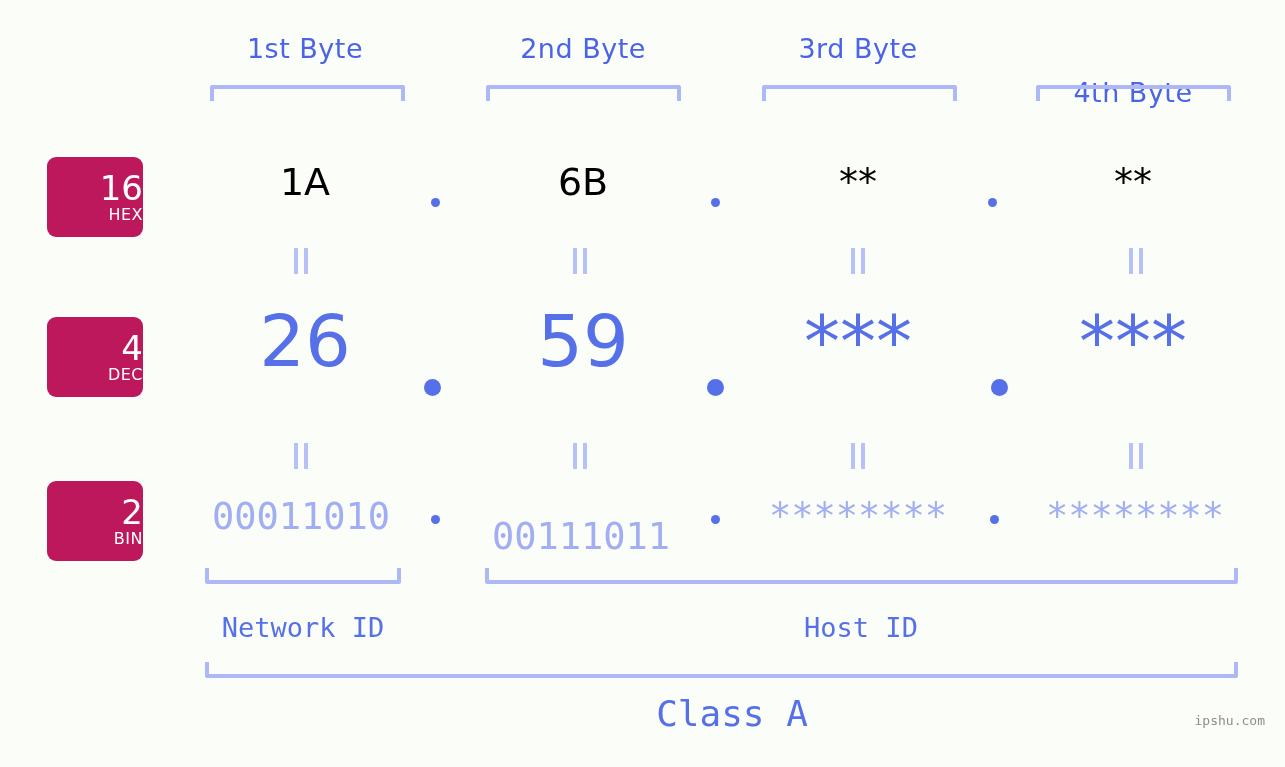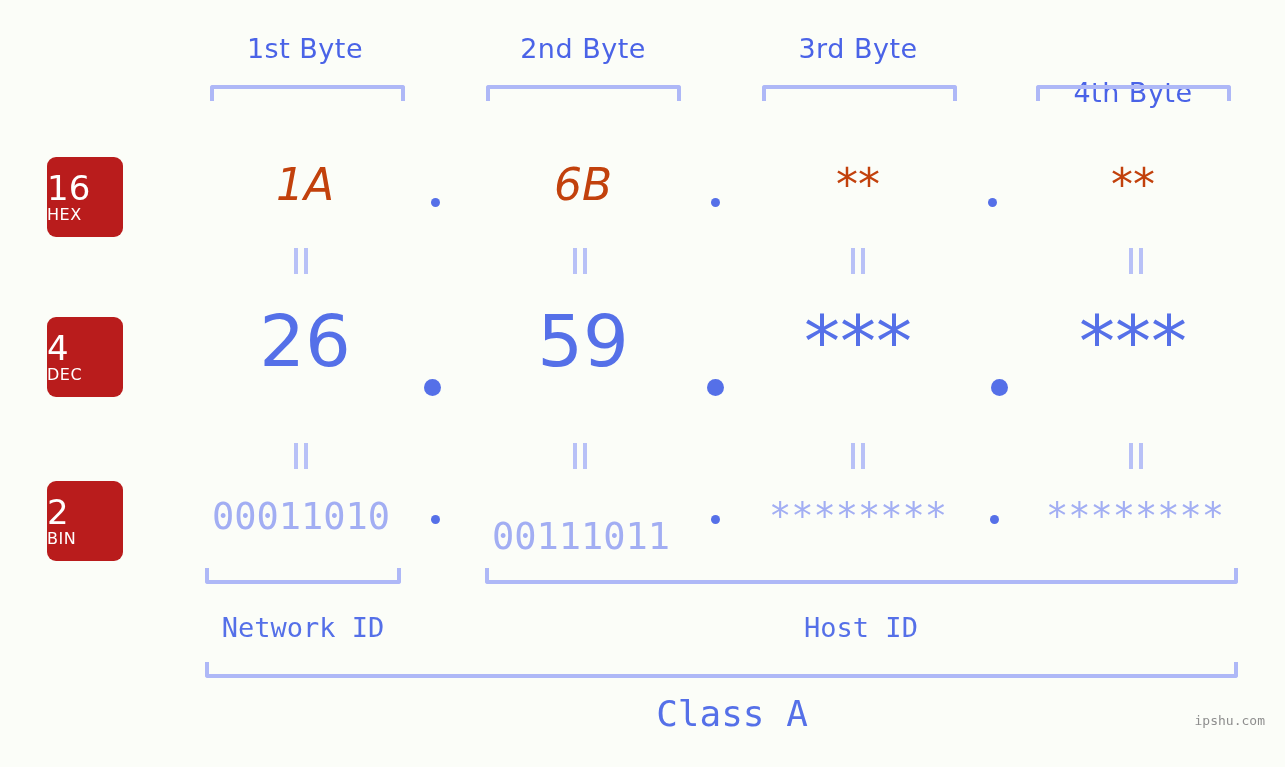--- a/index.html
+++ b/index.html
@@ -54,28 +54,28 @@
     border-right: 4px solid #aeb8f7;
     box-sizing: border-box;
     border-bottom-left-radius: 3px;
     border-bottom-right-radius: 3px;
   }
 
   
   .badge {
     position: absolute;
     left: 47px;
-    width: 76px;
+    width: 96px;
     height: 80px;
-    background: #b91c1c;
+    background: #be185d;
     border-radius: 9px;
     color: #ffffff;
     display: flex;
     flex-direction: column;
-    align-items: flex-start;
+    align-items: flex-end;
     justify-content: center;
     line-height: 1;
   }
   .badge .num {
     font-size: 34px;
     font-weight: 400;
     letter-spacing: 0px;
     margin-bottom: 2px;
   }
   .badge .abbr {
@@ -87,24 +87,23 @@
   
   .cell {
     position: absolute;
     width: 240px;
     text-align: center;
     line-height: 1;
     white-space: nowrap;
   }
 
   .row-hex .cell {
-    font-size: 44px;
-    color: #c2410c;
-    font-family: "DejaVu Sans", sans-serif;
-    font-style: italic;
+    font-size: 38px;
+    color: #000000;
+    font-family: "DejaVu Sans", sans-serif;
   }
   .row-dec .cell {
     font-size: 72px;
     color: #5570e8;
     font-family: "DejaVu Sans", sans-serif;
   }
   .row-bin .cell {
     font-size: 37px;
     color: #a2aef3;
     font-family: "DejaVu Sans Mono", monospace;

